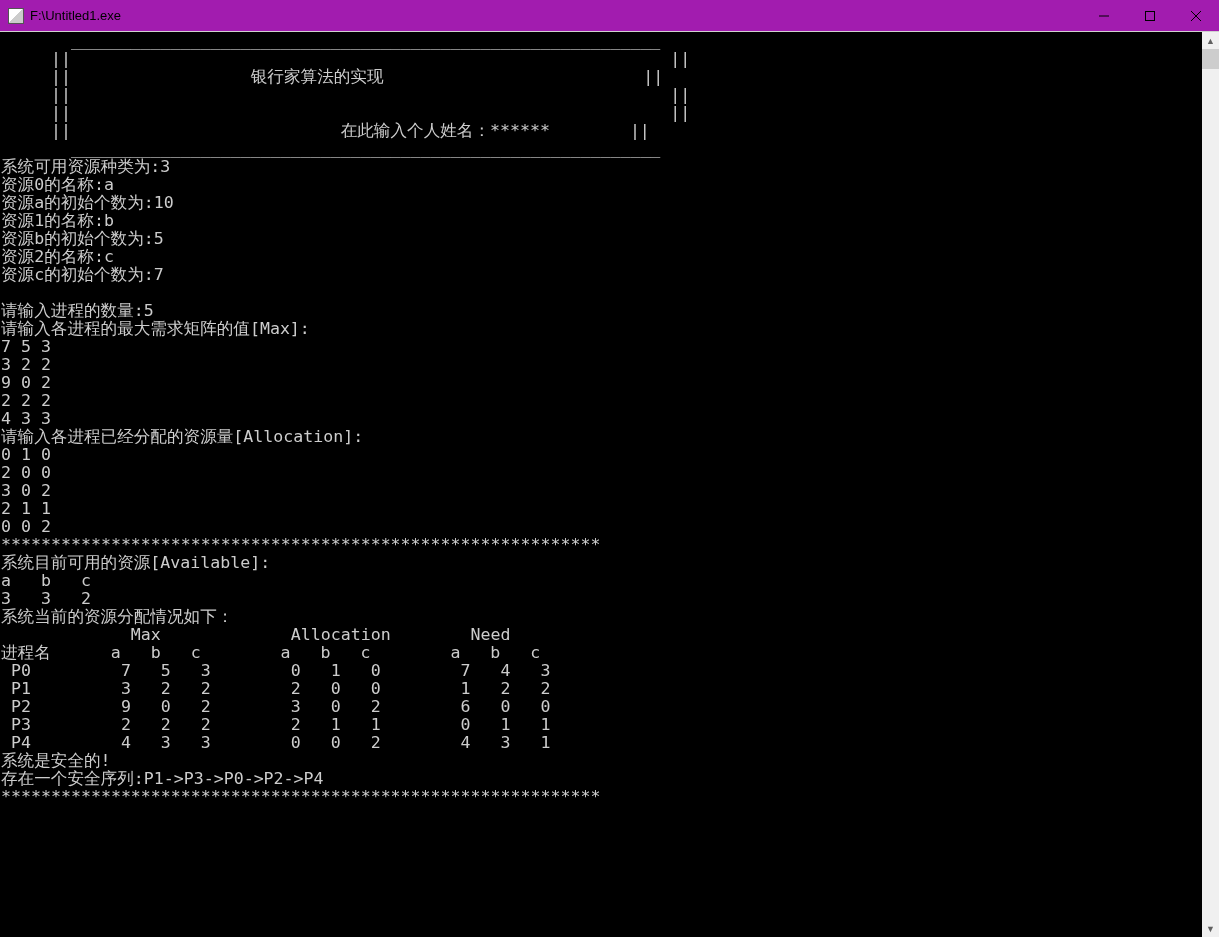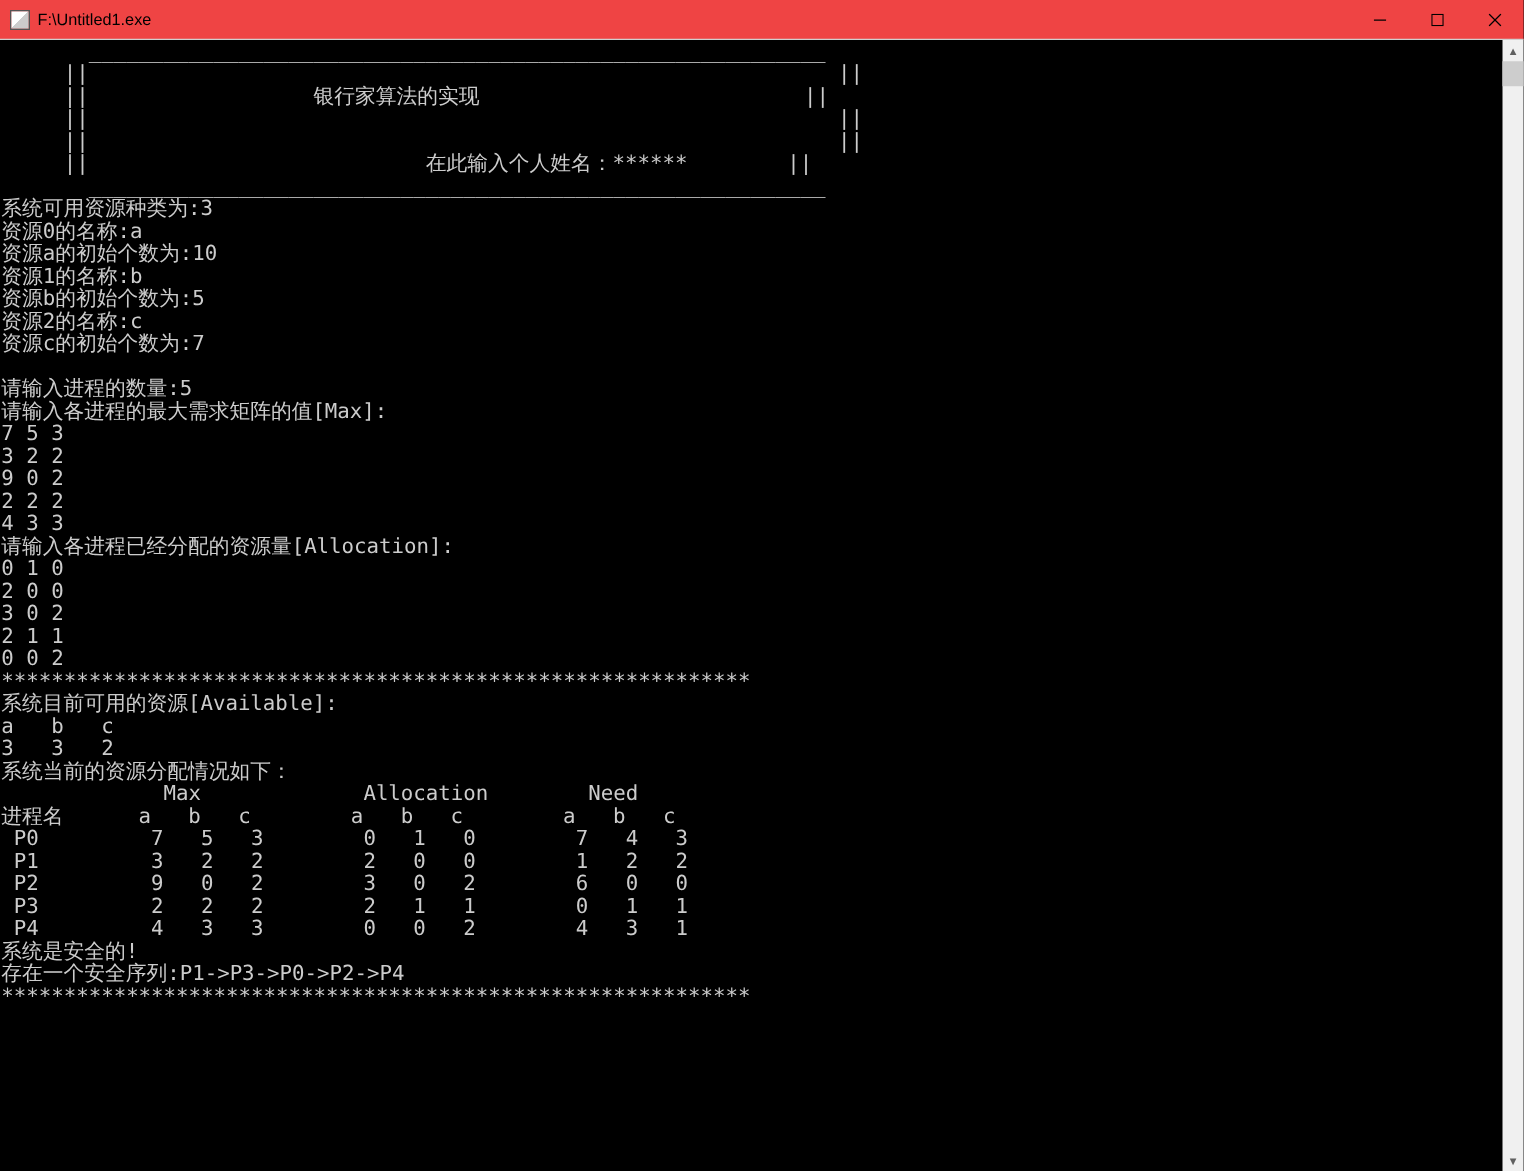--- a/index.html
+++ b/index.html
@@ -6,21 +6,21 @@
     body {
       font-family: "Segoe UI", Tahoma, sans-serif;
       background: #000;
       width: 1219px;
       height: 937px;
       overflow: hidden;
       position: relative;
     }
     .titlebar {
       height: 32px;
-      background: #ef4444;
+      background: #a21caf;
       display: flex;
       align-items: center;
       border-bottom: 1px solid #d0d0d0;
     }
     .titlebar-icon {
       width: 16px;
       height: 16px;
       margin-left: 8px;
       margin-right: 6px;
       border: 1px solid #555;

